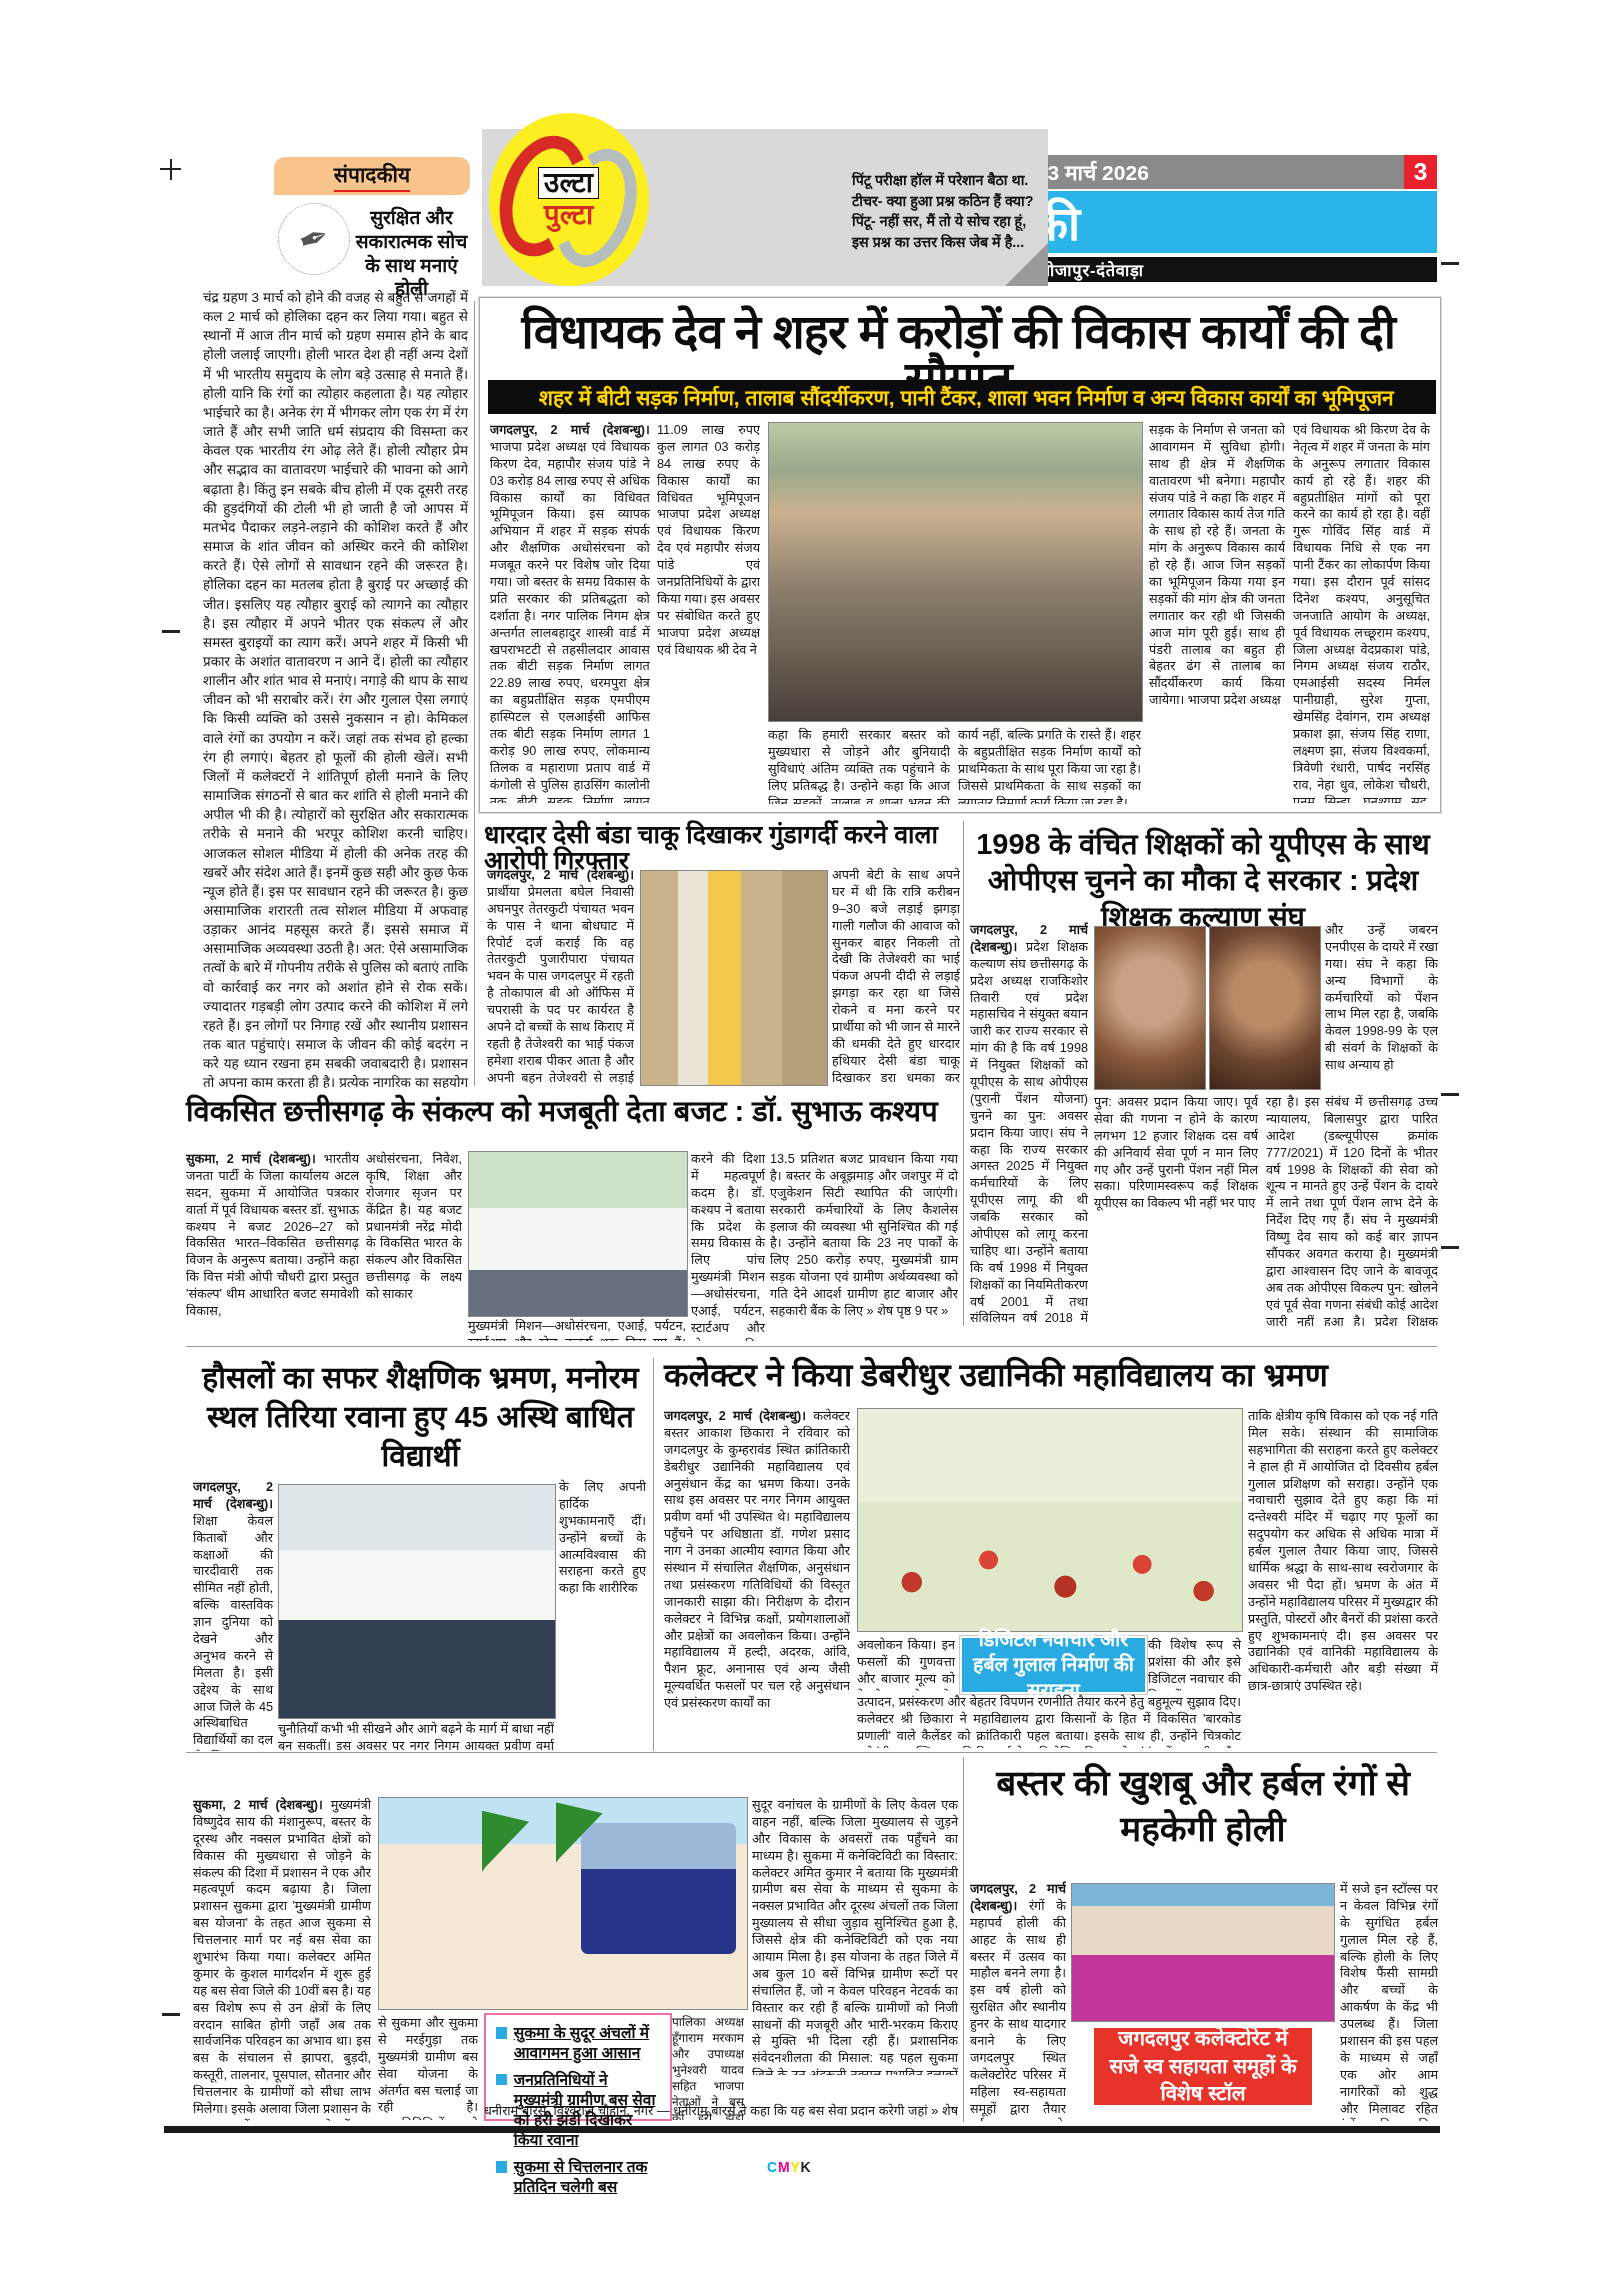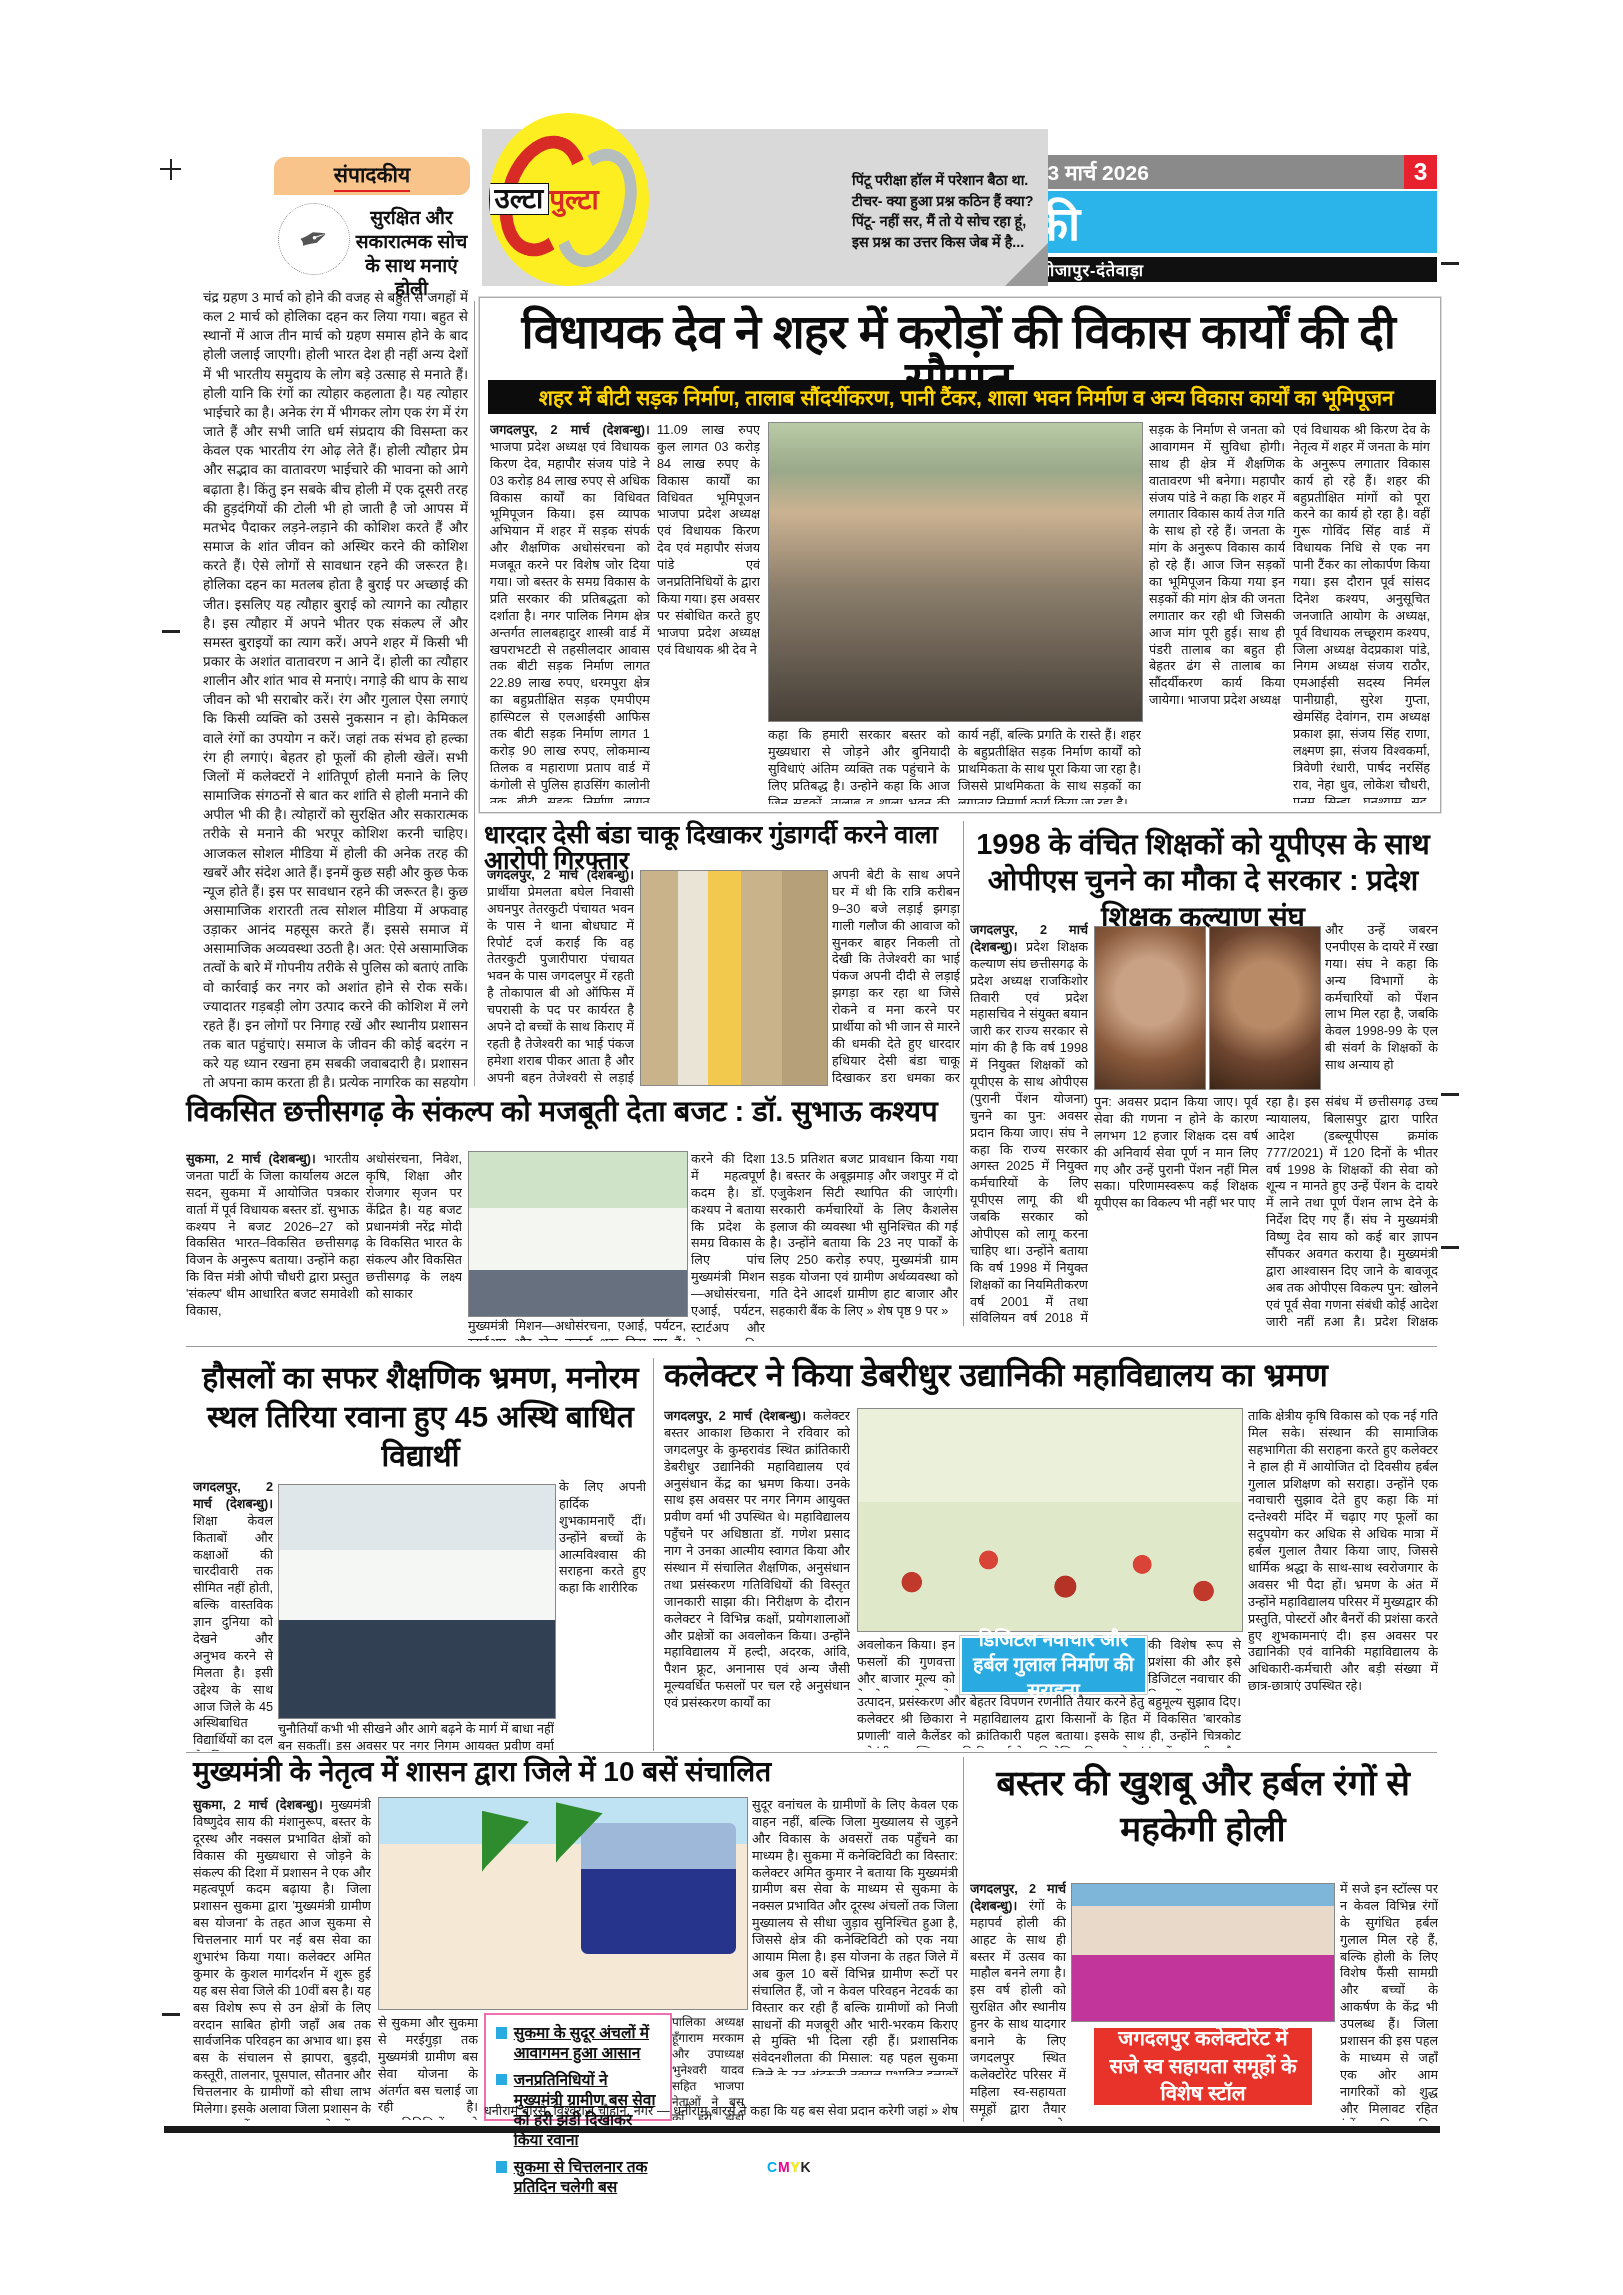--- a/index.html
+++ b/index.html
@@ -28,21 +28,21 @@
   .ed-tab span{font-size:21px;font-weight:700;border-bottom:2.5px solid #e02020;padding-bottom:2.5px;}
   .pen-logo{position:absolute;left:278px;top:203px;width:70px;height:70px;border:1.6px dotted #8a8a8a;border-radius:50%;
             display:flex;align-items:center;justify-content:center;font-size:36px;color:#555;transform:rotate(-20deg);}
   .ed-head{position:absolute;left:353px;top:206px;width:117px;height:70px;font-size:19px;line-height:1.25;
            font-weight:700;text-align:center;}
   
   .joke{position:absolute;left:482px;top:129px;width:566px;height:157px;background:#d9d9d9;}
   .tri-tl{position:absolute;left:79px;top:0;width:0;height:0;border-top:52px solid #9a9a9a;border-right:52px solid transparent;}
   .tri-br{position:absolute;right:0;bottom:0;width:0;height:0;border-bottom:43px solid #9a9a9a;border-left:43px solid transparent;}
   .ulta-circle{position:absolute;left:6.5px;top:-16.4px;width:160px;height:173px;background:#fdee21;border-radius:50%;
-               display:flex;align-items:center;overflow:hidden;}
+               display:flex;flex-direction:column;align-items:center;justify-content:center;overflow:hidden;}
   .ulta-a{position:absolute;left:13px;top:21px;width:57px;height:98px;border:13px solid #d92b26;border-right-color:transparent;border-radius:50%;transform:rotate(18deg);}
   .ulta-b{position:absolute;right:14.7px;bottom:16.4px;width:52px;height:98px;border:12.3px solid #b5bdbd;border-left-color:transparent;border-radius:50%;transform:rotate(18deg);}
   .ulta-t1{position:relative;font-size:28px;font-weight:700;color:#111;background:#fff;padding:0 4.9px;border:1.6px solid #111;line-height:1.05;}
   .ulta-t2{position:relative;font-size:28px;font-weight:700;color:#d92b26;line-height:1.1;margin-top:1.6px;}
   .joke-text{position:absolute;left:370px;top:41px;width:186px;font-size:14.3px;font-weight:700;line-height:1.45;text-align:left;}
   
   .lead-box{position:absolute;left:479px;top:297px;width:960px;height:514px;border:1.6px solid #aaa;outline:0.8px solid #ddd;background:#fff;}
   .lead-head{position:absolute;left:4.9px;top:9.8px;width:947px;text-align:center;font-size:47px;font-weight:700;
              letter-spacing:-0.8px;color:#0c0c0c;line-height:1.0;}
   .lead-bar{position:absolute;left:8.2px;top:82px;width:940px;height:34px;background:#0c0c0c;display:flex;align-items:center;justify-content:center;padding-left:8px;}
@@ -178,21 +178,20 @@
   <div class="col" style="left:1248px;top:1408px;width:190px;height:342px;">ताकि क्षेत्रीय कृषि विकास को एक नई गति मिल सके। संस्थान की सामाजिक सहभागिता की सराहना करते हुए कलेक्टर ने हाल ही में आयोजित दो दिवसीय हर्बल गुलाल प्रशिक्षण को सराहा। उन्होंने एक नवाचारी सुझाव देते हुए कहा कि मां दन्तेश्वरी मंदिर में चढ़ाए गए फूलों का सदुपयोग कर अधिक से अधिक मात्रा में हर्बल गुलाल तैयार किया जाए, जिससे धार्मिक श्रद्धा के साथ-साथ स्वरोजगार के अवसर भी पैदा हों। भ्रमण के अंत में उन्होंने महाविद्यालय परिसर में मुख्यद्वार की प्रस्तुति, पोस्टरों और बैनरों की प्रशंसा करते हुए शुभकामनाएं दी। इस अवसर पर उद्यानिकी एवं वानिकी महाविद्यालय के अधिकारी-कर्मचारी और बड़ी संख्या में छात्र-छात्राएं उपस्थित रहे।</div>
   <div class="col" style="left:857px;top:1637px;width:98px;height:54px;">अवलोकन किया। इन फसलों की गुणवत्ता और बाजार मूल्य को देखते हुए कलेक्टर ने</div>
   <div class="cyanbox" style="left:960px;top:1636px;width:183px;height:54px;">
     <span>डिजिटल नवाचार और हर्बल गुलाल निर्माण की सराहना</span>
   </div>
   <div class="col" style="left:1148px;top:1637px;width:93px;height:54px;">की विशेष रूप से प्रशंसा की और इसे डिजिटल नवाचार की दिशा में एक</div>
   <div class="col" style="left:857px;top:1694px;width:384px;height:54px;">उत्पादन, प्रसंस्करण और बेहतर विपणन रणनीति तैयार करने हेतु बहुमूल्य सुझाव दिए। कलेक्टर श्री छिकारा ने महाविद्यालय द्वारा किसानों के हित में विकसित 'बारकोड प्रणाली' वाले कैलेंडर को क्रांतिकारी पहल बताया। इसके साथ ही, उन्होंने चित्रकोट (लोहंडीगुड़ा) स्थित उद्यानिकी फार्म के सुनियोजित विकास के संबंध में आगामी अप्रैल माह में एक विशेष बैठक आयोजित करने का आश्वासन दिया,</div>
 
   <div class="hline" style="left:186px;top:1752px;width:1251px;"></div>
 
-  <div class="h-crime" style="left:193px;top:1757px;width:765px;font-size:28px;">मुख्यमंत्री के नेतृत्व में शासन द्वारा जिले में 10 बसें संचालित</div>
   <div class="col" style="left:193px;top:1797px;width:178px;height:324px;"><b>सुकमा, 2 मार्च (देशबन्धु)।</b> <span>मुख्यमंत्री विष्णुदेव साय की मंशानुरूप, बस्तर के दूरस्थ और नक्सल प्रभावित क्षेत्रों को विकास की मुख्यधारा से जोड़ने के संकल्प की दिशा में प्रशासन ने एक और महत्वपूर्ण कदम बढ़ाया है। जिला प्रशासन सुकमा द्वारा 'मुख्यमंत्री ग्रामीण बस योजना' के तहत आज सुकमा से चित्तलनार मार्ग पर नई बस सेवा का शुभारंभ किया गया। कलेक्टर अमित कुमार के कुशल मार्गदर्शन में शुरू हुई यह बस सेवा जिले की 10वीं बस है। यह बस विशेष रूप से उन क्षेत्रों के लिए वरदान साबित होगी जहाँ अब तक सार्वजनिक परिवहन का अभाव था। इस बस के संचालन से झापरा, बुड़दी, कस्तूरी, तालनार, पूसपाल, सौतनार और चित्तलनार के ग्रामीणों को सीधा लाभ मिलेगा। इसके अलावा जिला प्रशासन के द्वारा 9 रूटों पर जगदलपुर से कोंटा-2 बस, सुकमा से बड़ेसेट्टी, पुसपाल से छिंदगढ़, गादीरास से एर्रालेर, दोरनापाल से कात्तापल्ली, मर्ईगुड़ा</span></div>
   <div class="photo ph-bus dots" style="left:378px;top:1797px;width:368px;height:211px;">
     <div class="bus-body"></div>
     <div class="flag" style="left:28%;top:6%;"></div>
     <div class="flag" style="left:48%;top:2%;"></div>
   </div>
   <div class="col" style="left:378px;top:2015px;width:100px;height:105px;">से सुकमा और सुकमा से मरईगुड़ा तक मुख्यमंत्री ग्रामीण बस सेवा योजना के अंतर्गत बस चलाई जा रही है। जनप्रतिनिधियों ने दिखाई हरी झंडी: भाजपा जिलाध्यक्ष</div>
   <div class="pinkbox" style="left:484px;top:2013px;width:164px;height:88px;">
     <div class="it">
         <span class="sq"></span>

